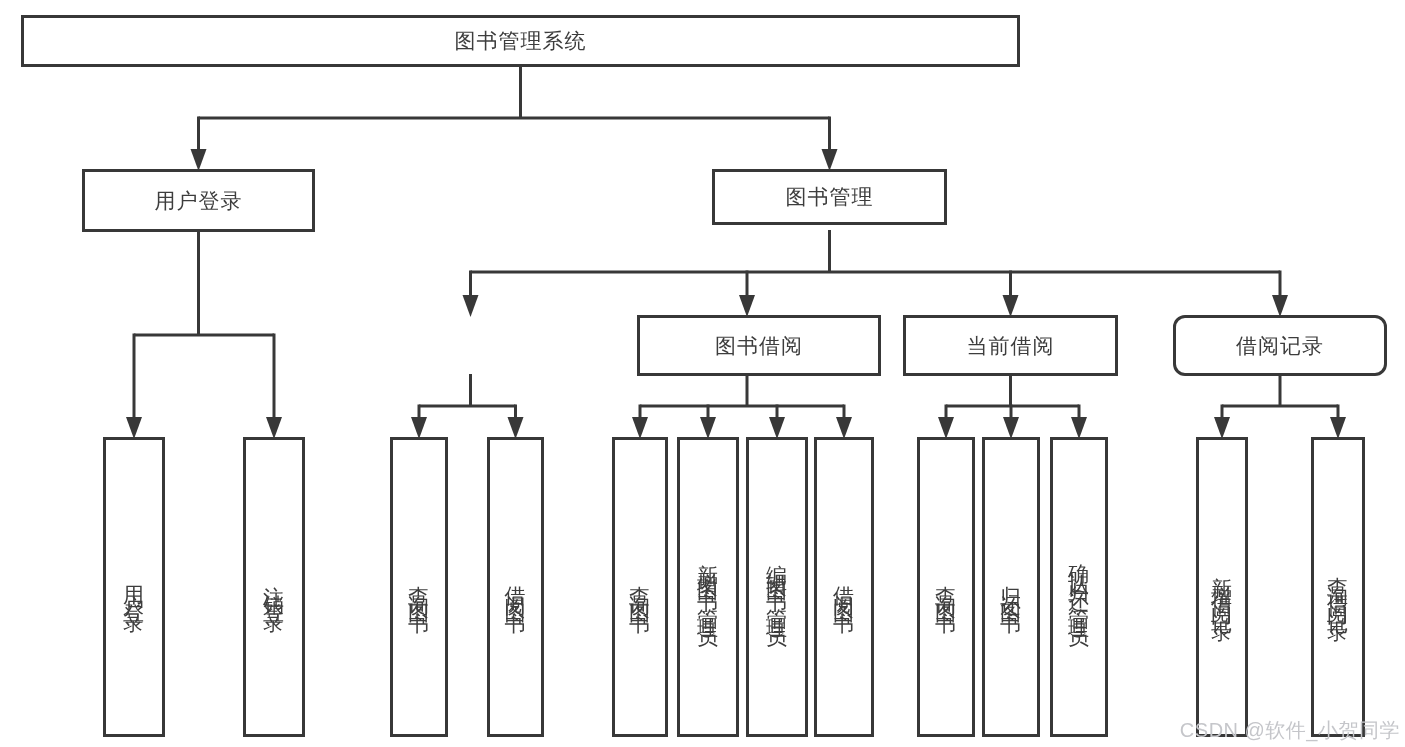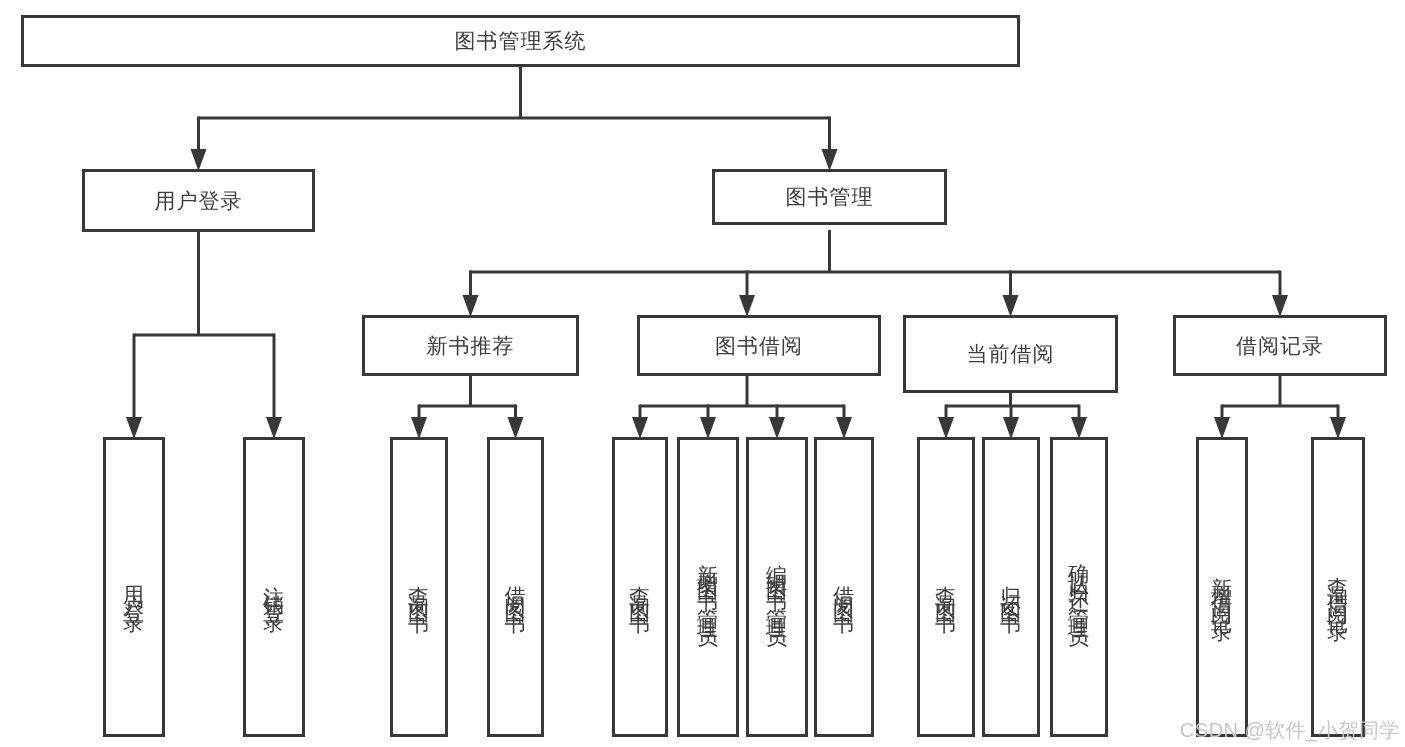--- a/index.html
+++ b/index.html
@@ -130,23 +130,20 @@
       </div>
       <div class="node vertical" style="left: 103px; top: 437px; width: 62px; height: 300px; border-color: rgb(56, 56, 56); color: rgb(61, 61, 61);">
         <span class="lbl">用户登录</span>
       </div>
       <div class="node vertical" style="left: 243px; top: 437px; width: 62px; height: 300px; border-color: rgb(56, 56, 56); color: rgb(61, 61, 61);">
         <span class="lbl">注销登录</span>
       </div>
       <div class="node horizontal" style="left: 712px; top: 169px; width: 235px; height: 56px; border-color: rgb(56, 56, 56); color: rgb(61, 61, 61);">
         <span class="lbl">图书管理</span>
       </div>
-      <div class="node horizontal" style="left: 362px; top: 315px; width: 217px; height: 61px; border-color: rgb(56, 56, 56); color: rgb(61, 61, 61);">
-        <span class="lbl">新书推荐</span>
-      </div>
       <div class="node vertical" style="left: 390px; top: 437px; width: 58px; height: 300px; border-color: rgb(56, 56, 56); color: rgb(61, 61, 61);">
         <span class="lbl">查询图书</span>
       </div>
       <div class="node vertical" style="left: 487px; top: 437px; width: 57px; height: 300px; border-color: rgb(56, 56, 56); color: rgb(61, 61, 61);">
         <span class="lbl">借阅图书</span>
       </div>
       <div class="node horizontal" style="left: 637px; top: 315px; width: 244px; height: 61px; border-color: rgb(56, 56, 56); color: rgb(61, 61, 61);">
         <span class="lbl">图书借阅</span>
       </div>
       <div class="node vertical" style="left: 612px; top: 437px; width: 56px; height: 300px; border-color: rgb(56, 56, 56); color: rgb(61, 61, 61);">
@@ -154,33 +151,33 @@
       </div>
       <div class="node vertical" style="left: 677px; top: 437px; width: 62px; height: 300px; border-color: rgb(56, 56, 56); color: rgb(61, 61, 61);">
         <span class="lbl">新增图书（管理员）</span>
       </div>
       <div class="node vertical" style="left: 746px; top: 437px; width: 62px; height: 300px; border-color: rgb(56, 56, 56); color: rgb(61, 61, 61);">
         <span class="lbl">编辑图书（管理员）</span>
       </div>
       <div class="node vertical" style="left: 814px; top: 437px; width: 60px; height: 300px; border-color: rgb(56, 56, 56); color: rgb(61, 61, 61);">
         <span class="lbl">借阅图书</span>
       </div>
-      <div class="node horizontal" style="left: 903px; top: 315px; width: 215px; height: 78px; border-color: rgb(56, 56, 56); color: rgb(61, 61, 61);">
+      <div class="node horizontal" style="left: 903px; top: 315px; width: 215px; height: 61px; border-color: rgb(56, 56, 56); color: rgb(61, 61, 61);">
         <span class="lbl">当前借阅</span>
       </div>
       <div class="node vertical" style="left: 917px; top: 437px; width: 58px; height: 300px; border-color: rgb(56, 56, 56); color: rgb(61, 61, 61);">
         <span class="lbl">查询图书</span>
       </div>
       <div class="node vertical" style="left: 982px; top: 437px; width: 58px; height: 300px; border-color: rgb(56, 56, 56); color: rgb(61, 61, 61);">
         <span class="lbl">归还图书</span>
       </div>
       <div class="node vertical" style="left: 1050px; top: 437px; width: 58px; height: 300px; border-color: rgb(56, 56, 56); color: rgb(61, 61, 61);">
         <span class="lbl">确认归还（管理员）</span>
       </div>
-      <div class="node horizontal" style="left: 1173px; top: 315px; width: 214px; height: 61px; border-color: rgb(56, 56, 56); color: rgb(61, 61, 61);">
+      <div class="node horizontal" style="left: 1173px; top: 315px; width: 214px; height: 61px; border-color: rgb(56, 56, 56); color: rgb(61, 61, 61); border-radius: 12px;">
         <span class="lbl">借阅记录</span>
       </div>
       <div class="node vertical" style="left: 1196px; top: 437px; width: 52px; height: 300px; border-color: rgb(56, 56, 56); color: rgb(61, 61, 61);">
         <span class="lbl">新增借阅记录</span>
       </div>
       <div class="node vertical" style="left: 1311px; top: 437px; width: 54px; height: 300px; border-color: rgb(56, 56, 56); color: rgb(61, 61, 61);">
         <span class="lbl">查询借阅记录</span>
       </div>
     </div>
   <div class="watermark" style="color: rgb(197, 198, 202); margin-left: 34px;">CSDN @软件_小贺同学</div>

